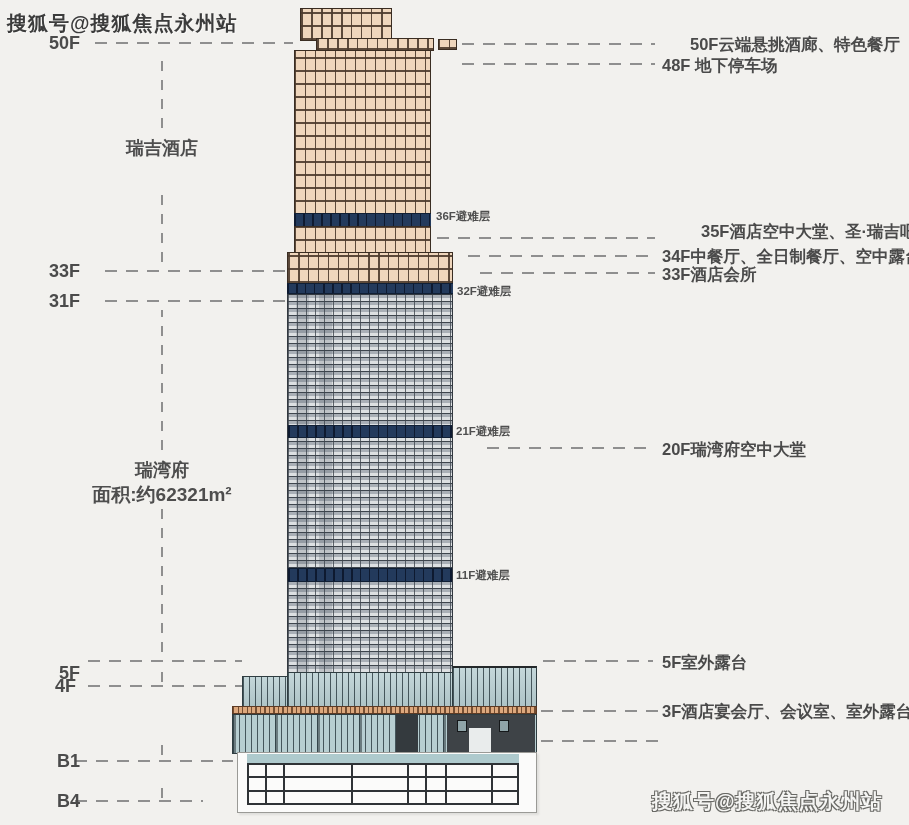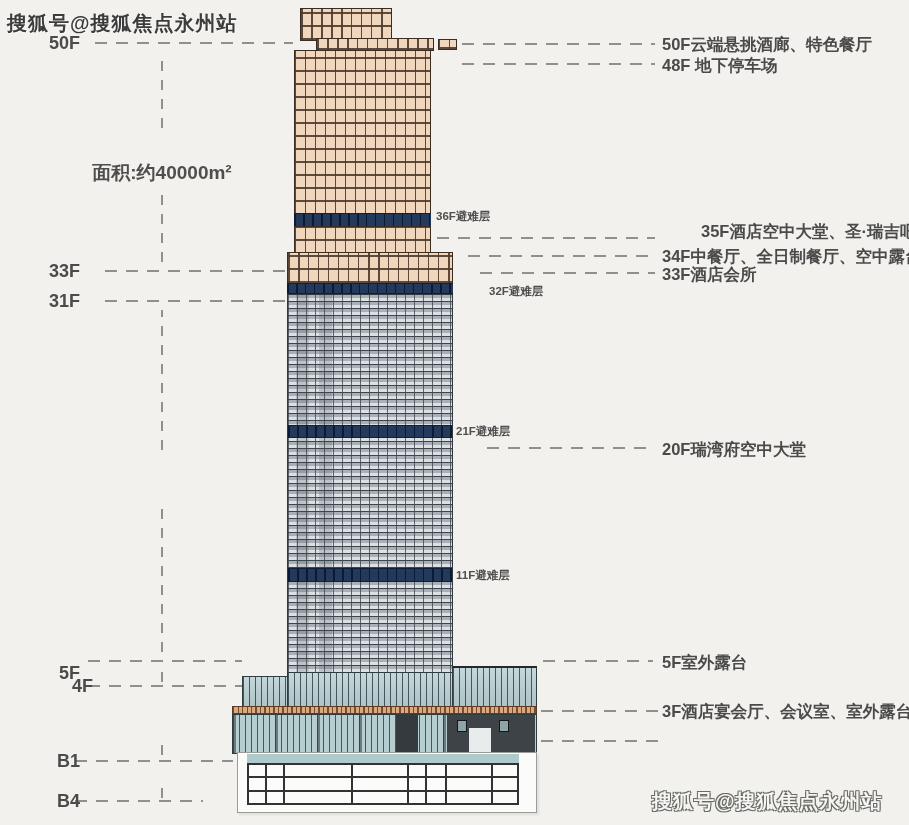--- a/index.html
+++ b/index.html
@@ -121,36 +121,38 @@
   <div class="hdash" style="left:480px;top:272px;width:175px;"></div>
   <div class="hdash" style="left:487px;top:447px;width:163px;"></div>
   <div class="hdash" style="left:543px;top:660px;width:110px;"></div>
   <div class="hdash" style="left:541px;top:710px;width:117px;"></div>
   <div class="hdash" style="left:541px;top:740px;width:117px;"></div>
 
   <div class="floor-mark" style="left:28px;top:33px;">50F</div>
   <div class="floor-mark" style="left:28px;top:261px;">33F</div>
   <div class="floor-mark" style="left:28px;top:291px;">31F</div>
   <div class="floor-mark" style="left:28px;top:651px;margin-top:12px;">5F</div>
-  <div class="floor-mark" style="left:41px;top:676px;">4F</div>
+  <div class="floor-mark" style="left:24px;top:676px;">4F</div>
   <div class="floor-mark" style="left:28px;top:751px;">B1</div>
   <div class="floor-mark" style="left:28px;top:791px;">B4</div>
 
-  <div class="sec-area" style="top:160px;">面积:约40000m²</div>
+  <div class="sec-name" style="top:136px;">瑞吉酒店</div>
+  <div class="sec-name" style="top:458px;">瑞湾府</div>
+  <div class="sec-area" style="top:482px;">面积:约62321m²</div>
 
-  <div class="annot" style="top:34px;">50F云端悬挑酒廊、特色餐厅</div>
+  <div class="annot" style="top:34px;margin-left:28px;">50F云端悬挑酒廊、特色餐厅</div>
   <div class="annot" style="top:55px;">48F 地下停车场</div>
   <div class="annot" style="top:221px;margin-left:39px;">35F酒店空中大堂、圣·瑞吉吧</div>
   <div class="annot" style="top:246px;">34F中餐厅、全日制餐厅、空中露台</div>
   <div class="annot" style="top:264px;">33F酒店会所</div>
   <div class="annot" style="top:439px;">20F瑞湾府空中大堂</div>
   <div class="annot" style="top:652px;">5F室外露台</div>
   <div class="annot" style="top:701px;">3F酒店宴会厅、会议室、室外露台</div>
 
   <div class="refuge" style="left:436px;top:209px;">36F避难层</div>
-  <div class="refuge" style="left:457px;top:284px;margin-left:32px;">32F避难层</div>
+  <div class="refuge" style="left:457px;top:284px;">32F避难层</div>
   <div class="refuge" style="left:456px;top:424px;">21F避难层</div>
   <div class="refuge" style="left:456px;top:568px;">11F避难层</div>
 
   <div class="wm wm-dark" style="left:7px;top:10px;">搜狐号@搜狐焦点永州站</div>
   <div class="wm wm-light" style="left:652px;top:788px;">搜狐号@搜狐焦点永州站</div>
 
 </div>
 
 </body></html>

